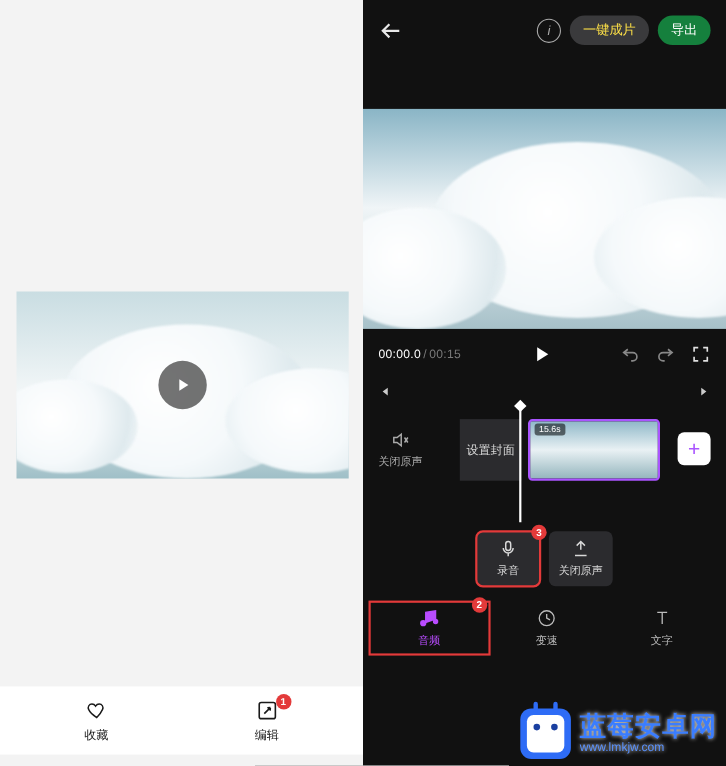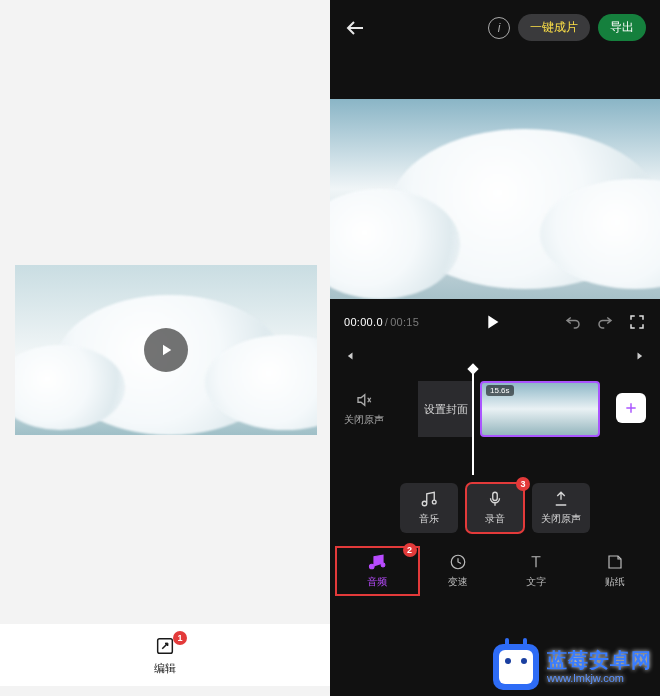--- a/index.html
+++ b/index.html
@@ -246,21 +246,21 @@
   .wm-logo .eye.l { left:12px; } .wm-logo .eye.r { right:12px; }
   .wm-logo .ant { position:absolute; width:4px; height:10px; background:#2e6cf6; top:-6px; border-radius:2px; }
   .wm-logo .ant.l{ left:12px; } .wm-logo .ant.r{ right:12px; }
   .wm-logo .mouth { position:absolute; width:14px; height:8px; border:2px solid #fff; border-top:none; border-radius:0 0 10px 10px; top:26px; left:15px; }
   .wm-logo .face { position:absolute; inset:6px; background:#fff; border-radius:6px; }
   .wm-text {
     display:flex; flex-direction:column; align-items:flex-start;
     line-height:1.15; color:#3a7dff; font-weight:700;
     text-shadow: 0 0 4px rgba(255,255,255,0.9);
   }
-  .wm-text .t1 { font-size:20px; letter-spacing:1px; }
+  .wm-text .t1 { font-size:24px; letter-spacing:1px; }
   .wm-text .t2 { font-size:11px; font-weight:500; color:#5a92ff; }
 
   .badge.mid-rec { top:-6px; right:-6px; }
   .badge.bot-audio { top:-4px; right:2px; }
 </style>
 </head>
 <body>
 
 <div class="container">
 
@@ -273,20 +273,26 @@
         <div class="cloud" style="width:160px;height:95px;left:190px;top:70px"></div>
       </div>
       <div class="play-disc">
         <svg width="18" height="18" viewBox="0 0 24 24">
             <path d="M8 5v14l11-7z"></path>
           </svg>
       </div>
     </div>
 
     <div class="left-toolbar">
+      <div class="tb-item">
+        <svg width="22" height="22" viewBox="0 0 24 24" fill="none" stroke-width="1.6">
+          <path d="M12 20s-7-4.5-9-9c-1.2-2.7.5-6 3.7-6 2 0 3.3 1.2 4 2.3.7-1.1 2-2.3 4-2.3 3.2 0 4.9 3.3 3.7 6-2 4.5-6.4 9-6.4 9z" transform="scale(0.9) translate(1.3 1)"></path>
+        </svg>
+        <span class="lbl">收藏</span>
+      </div>
       <div class="tb-item">
         <span class="badge left-edit">1</span>
         <svg width="22" height="22" viewBox="0 0 24 24" fill="none" stroke-width="1.6">
           <rect x="4" y="4" width="16" height="16" rx="2"></rect>
           <path d="M9 15l6-6m0 0l-3 .2M15 9l-.2 3"></path>
         </svg>
         <span class="lbl">编辑</span>
       </div>
     </div>
   </div>
@@ -365,27 +371,20 @@
       </div>
       <div class="add-clip">
         <svg width="16" height="16" viewBox="0 0 24 24" stroke="#aa55ff" stroke-width="2.2">
             <path d="M12 5v14M5 12h14"></path>
           </svg>
       </div>
       <div class="playhead"></div>
     </div>
 
     <div class="mid-actions">
-      <div class="ma-item">
-        <svg width="18" height="18" viewBox="0 0 24 24" fill="none" stroke-width="1.8">
-            <path d="M9 18a3 3 0 11-6 0 3 3 0 016 0zM9 18V5l10-2v11"></path>
-            <circle cx="19" cy="16" r="2.5"></circle>
-          </svg>
-        <span>音乐</span>
-      </div>
       <div class="ma-item red-box">
         <span class="badge mid-rec">3</span>
         <svg width="18" height="18" viewBox="0 0 24 24" fill="none" stroke-width="1.8">
             <rect x="9" y="3" width="6" height="11" rx="3"></rect>
             <path d="M6 11a6 6 0 0012 0M12 17v4"></path>
           </svg>
         <span>录音</span>
       </div>
       <div class="ma-item">
         <svg width="18" height="18" viewBox="0 0 24 24" fill="none" stroke-width="1.8">
@@ -409,27 +408,20 @@
             <circle cx="12" cy="12" r="9"></circle>
             <path d="M12 7v5l4 2"></path>
           </svg>
         <span>变速</span>
       </div>
       <div class="bt-item">
         <svg width="18" height="18" viewBox="0 0 24 24" fill="none" stroke-width="1.6">
             <path d="M6 5h12M12 5v14"></path>
           </svg>
         <span>文字</span>
-      </div>
-      <div class="bt-item">
-        <svg width="18" height="18" viewBox="0 0 24 24" fill="none" stroke-width="1.6">
-            <path d="M4 4h12l4 4v12H4z"></path>
-            <path d="M16 4v4h4"></path>
-          </svg>
-        <span>贴纸</span>
       </div>
     </div>
 
   </div>
 
   <div class="watermark">
     <div class="wm-logo">
       <div class="ant l"></div>
         <div class="ant r"></div>
       <div class="face"></div>

